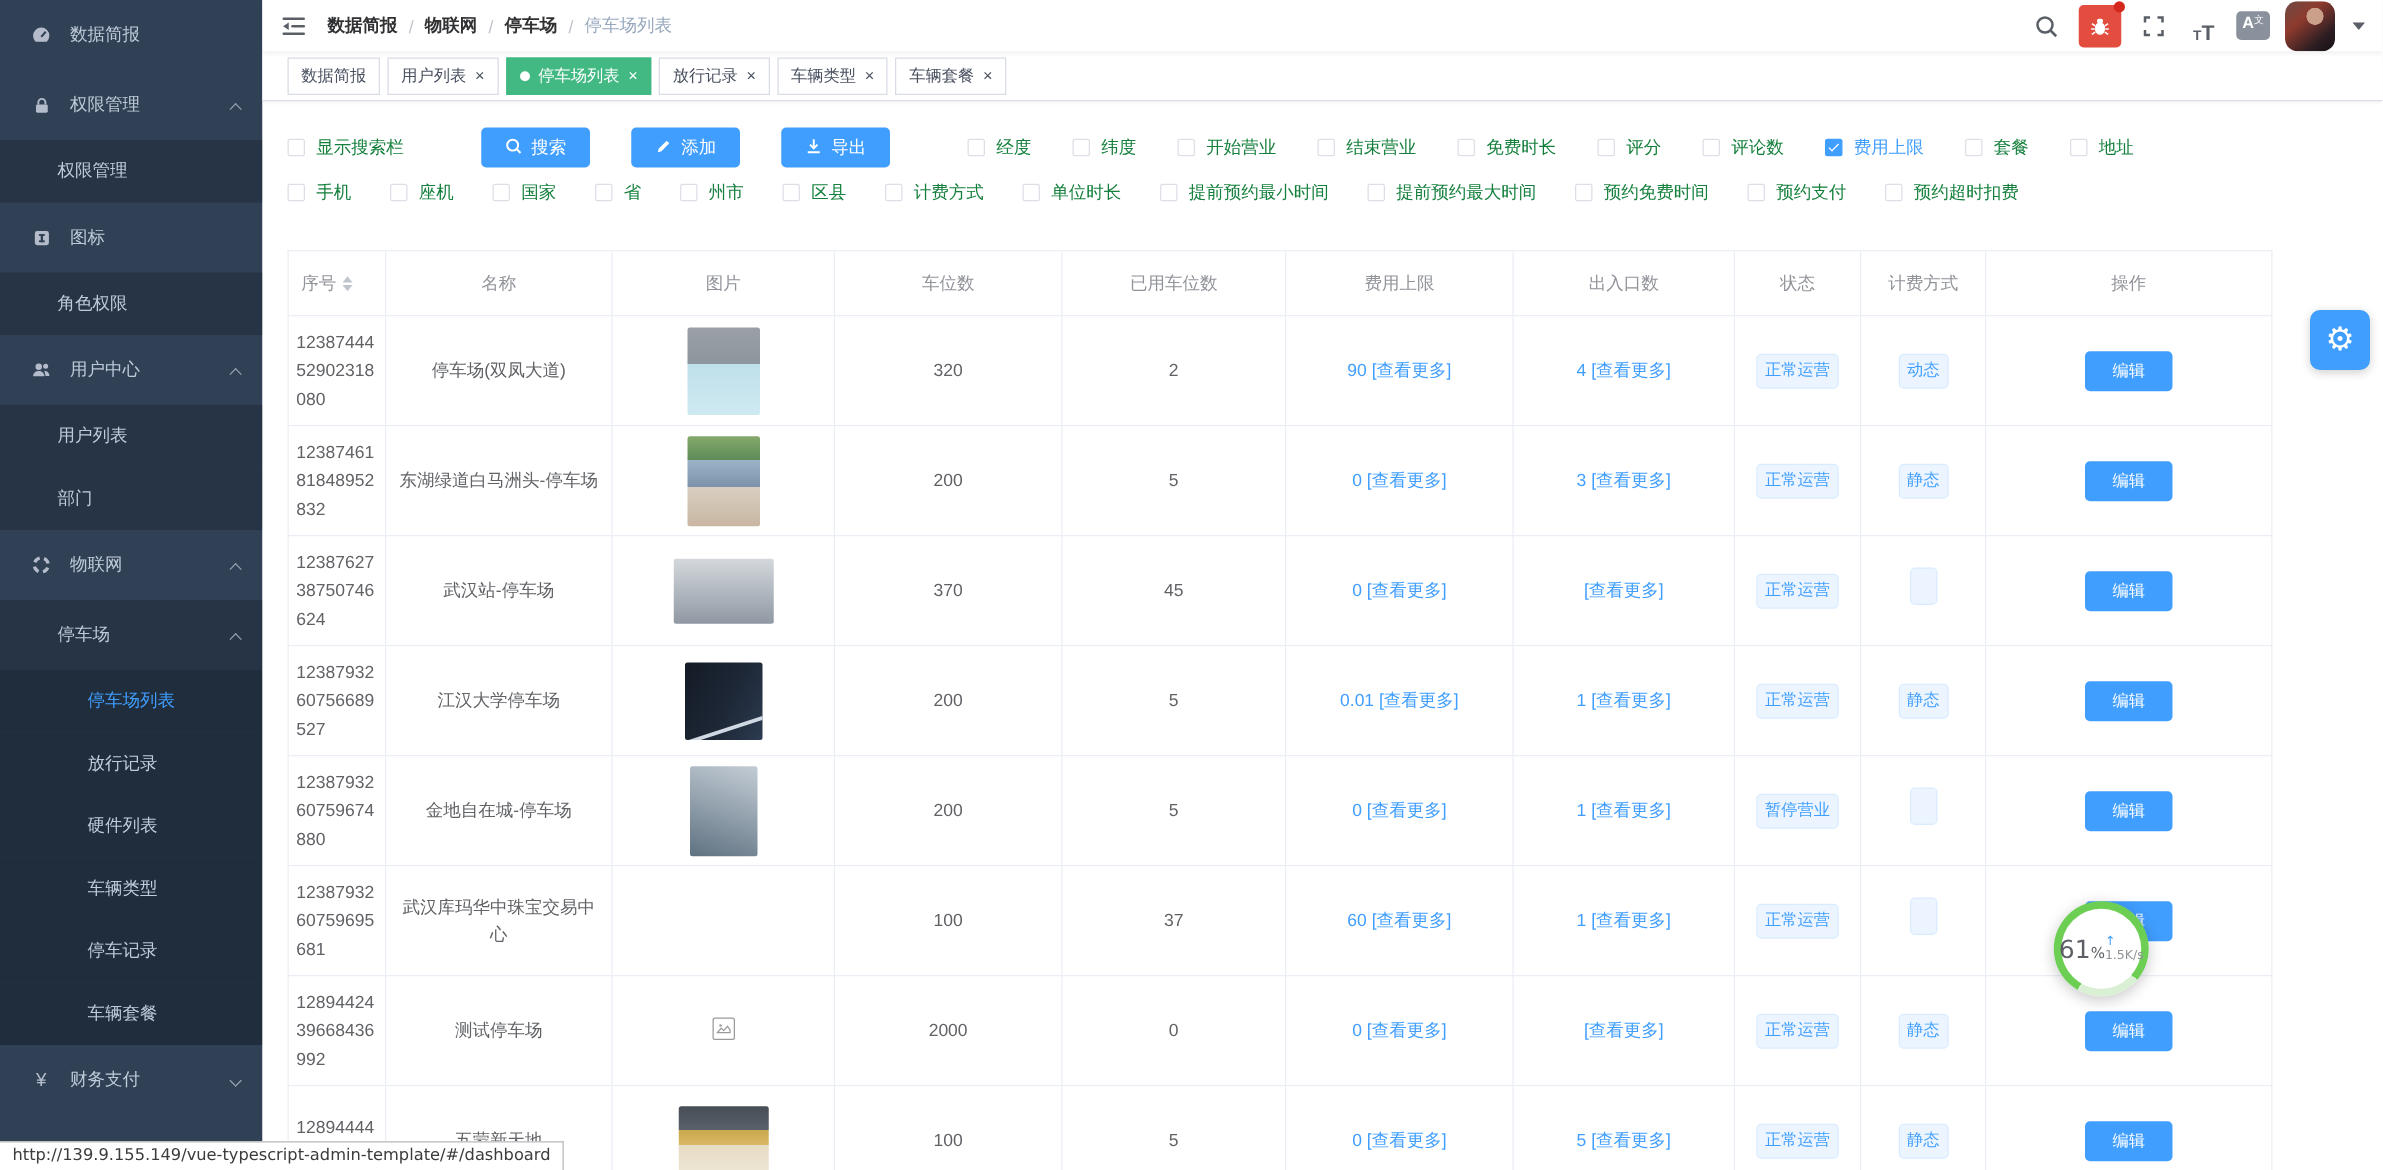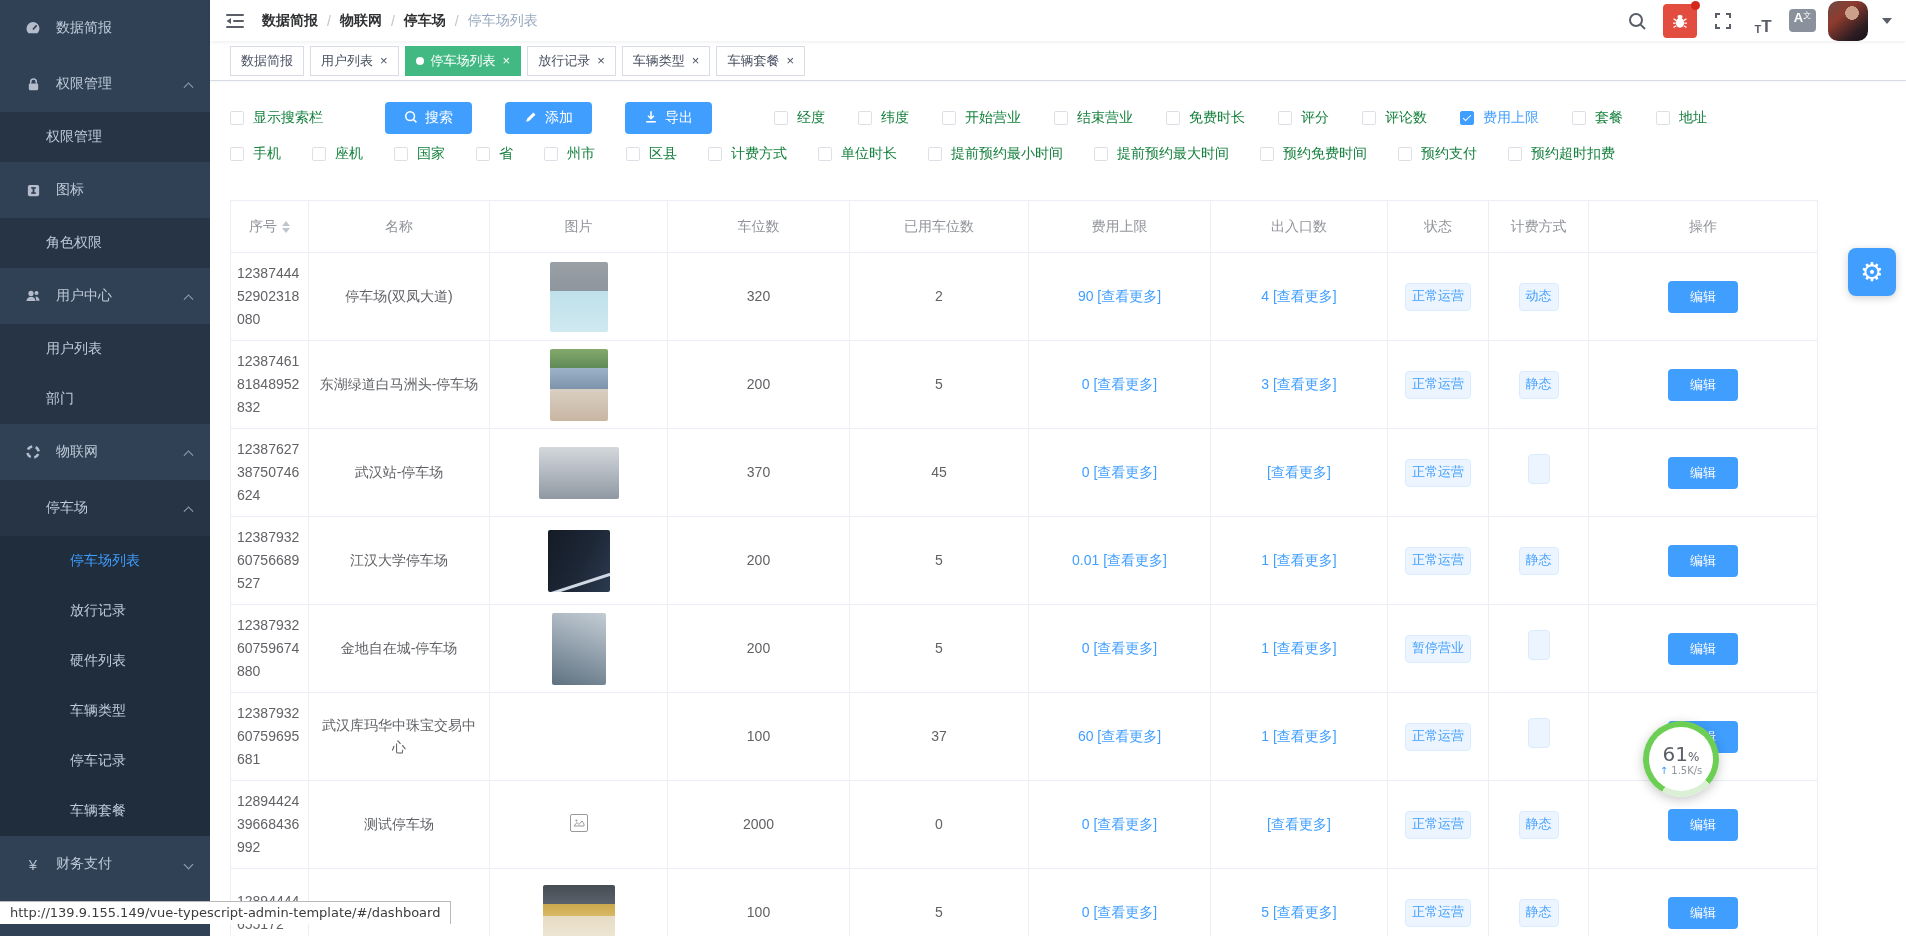--- a/index.html
+++ b/index.html
@@ -63,21 +63,21 @@
        border:solid #fff;border-width:0 1.5px 1.5px 0;transform:rotate(45deg)}
   .btn{height:32px;padding:0 19px;border:none;border-radius:4px;background:#409eff;color:#fff;font-size:14px;
        display:inline-flex;align-items:center;gap:7px;cursor:pointer;font-family:inherit}
   .btn svg{flex:none}
   .gap-lg{margin-left:29px}
 
   
   table{border-collapse:collapse;table-layout:fixed;width:100%;border:1px solid #ebeef5}
   th{height:52px;font-size:14px;font-weight:500;color:#909399;text-align:center;background:#fff;
      border-bottom:1px solid #ebeef5;border-right:1px solid #ebeef5;padding:0 10px}
-  th.col-id{text-align:center;}
+  th.col-id{text-align:left;}
   td{height:88px;font-size:14px;color:#606266;text-align:center;border-bottom:1px solid #ebeef5;
      border-right:1px solid #ebeef5;padding:6px 10px;line-height:1.55}
   td.col-id{text-align:left;padding:6px 6px;word-break:break-all;line-height:23px}
   .link{color:#409eff;cursor:pointer}
   .tag{display:inline-flex;align-items:center;justify-content:center;height:28px;padding:0 6px;border-radius:4px;
        background:#ecf5ff;border:1px solid #d9ecff;color:#409eff;font-size:13px;white-space:nowrap}
   .tag.empty{width:22px;height:30px;padding:0}
   .edit-btn{width:70px;height:32px;border:none;border-radius:4px;background:#409eff;color:#fff;font-size:13px;cursor:pointer;font-family:inherit}
   .sortcarets{display:inline-flex;flex-direction:column;vertical-align:middle;margin-left:5px;gap:2px;cursor:pointer}
   .sortcarets i{width:0;height:0;border-left:4px solid transparent;border-right:4px solid transparent;display:block}
@@ -95,27 +95,27 @@
   .ph-mall{width:72px;height:56px;background:linear-gradient(180deg,#474d55 0%,#5a616a 34%,#caa84e 34%,#d9b967 56%,#e7dcc4 56%,#efe8d6 100%)}
   .broken-ic{display:inline-flex;width:18px;height:18px;border:1px solid #9a9a9a;border-radius:2px;align-items:center;justify-content:center}
 
   
   .gear-btn{position:absolute;right:10px;top:248px;width:48px;height:48px;background:#409eff;border-radius:8px;
             display:flex;align-items:center;justify-content:center;color:#fff;font-size:26px;cursor:pointer;
             box-shadow:0 2px 8px rgba(0,0,0,.18);z-index:20;font-family:"DejaVu Sans",sans-serif}
   .speed-widget{position:absolute;left:1643px;top:721px;width:76px;height:76px;border-radius:50%;z-index:30;
         background:conic-gradient(from 210deg,#6ccf54 0 78%,#d9f0d4 78% 100%);
         box-shadow:0 3px 12px rgba(0,0,0,.22);display:flex;align-items:center;justify-content:center}
-  .speed-inner{width:64px;height:64px;border-radius:50%;background:#fff;display:flex;flex-direction:column;
+  .speed-inner{width:64px;height:64px;border-radius:50%;background:#fff;display:flex;flex-direction:row;
         align-items:center;justify-content:center;line-height:1.1}
   .speed-pct{font-size:20px;color:#5c6066;font-family:"DejaVu Sans",sans-serif}
   .speed-pct .u{font-size:12px}
   .speed-rate{font-size:10px;color:#8e9399;font-family:"DejaVu Sans",sans-serif}
   .speed-rate .ar{color:#409eff}
-  .statusbar{position:absolute;left:0;bottom:12px;background:#fff;border:1px solid #b9b9b9;border-left:none;border-bottom:none;
+  .statusbar{position:absolute;left:0;bottom:0;background:#fff;border:1px solid #b9b9b9;border-left:none;border-bottom:none;
         padding:3px 10px 4px;font-size:13px;color:#3c3c3c;z-index:40;font-family:"DejaVu Sans",sans-serif}
 </style>
 </head>
 <body>
 
 <div class="app">
 
   <div class="sidebar">
     <div class="mi l1">
       <span class="micon">

